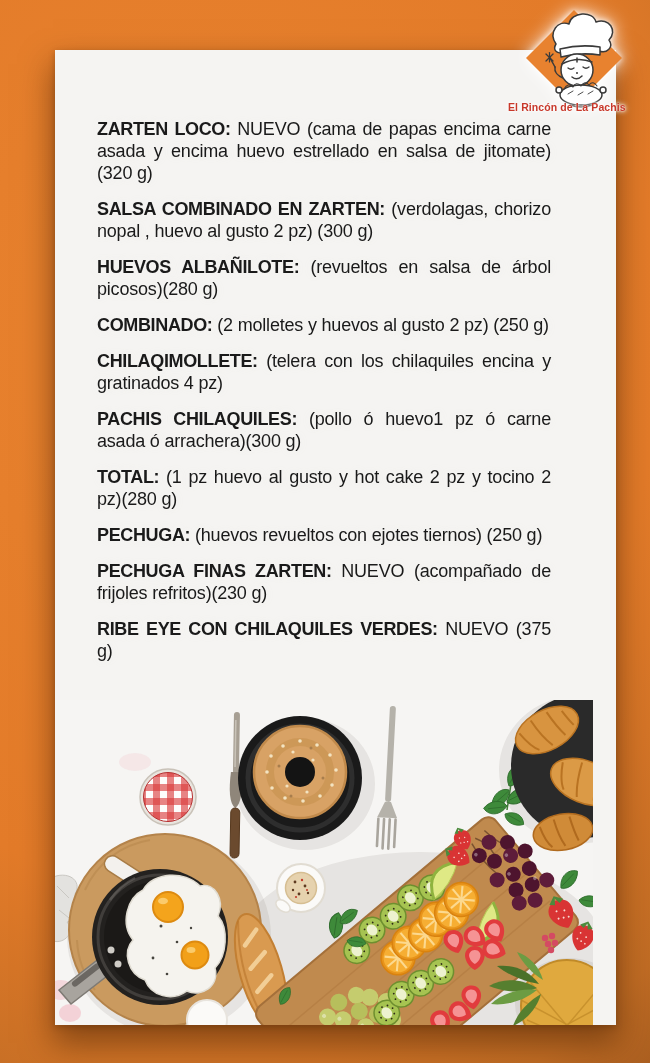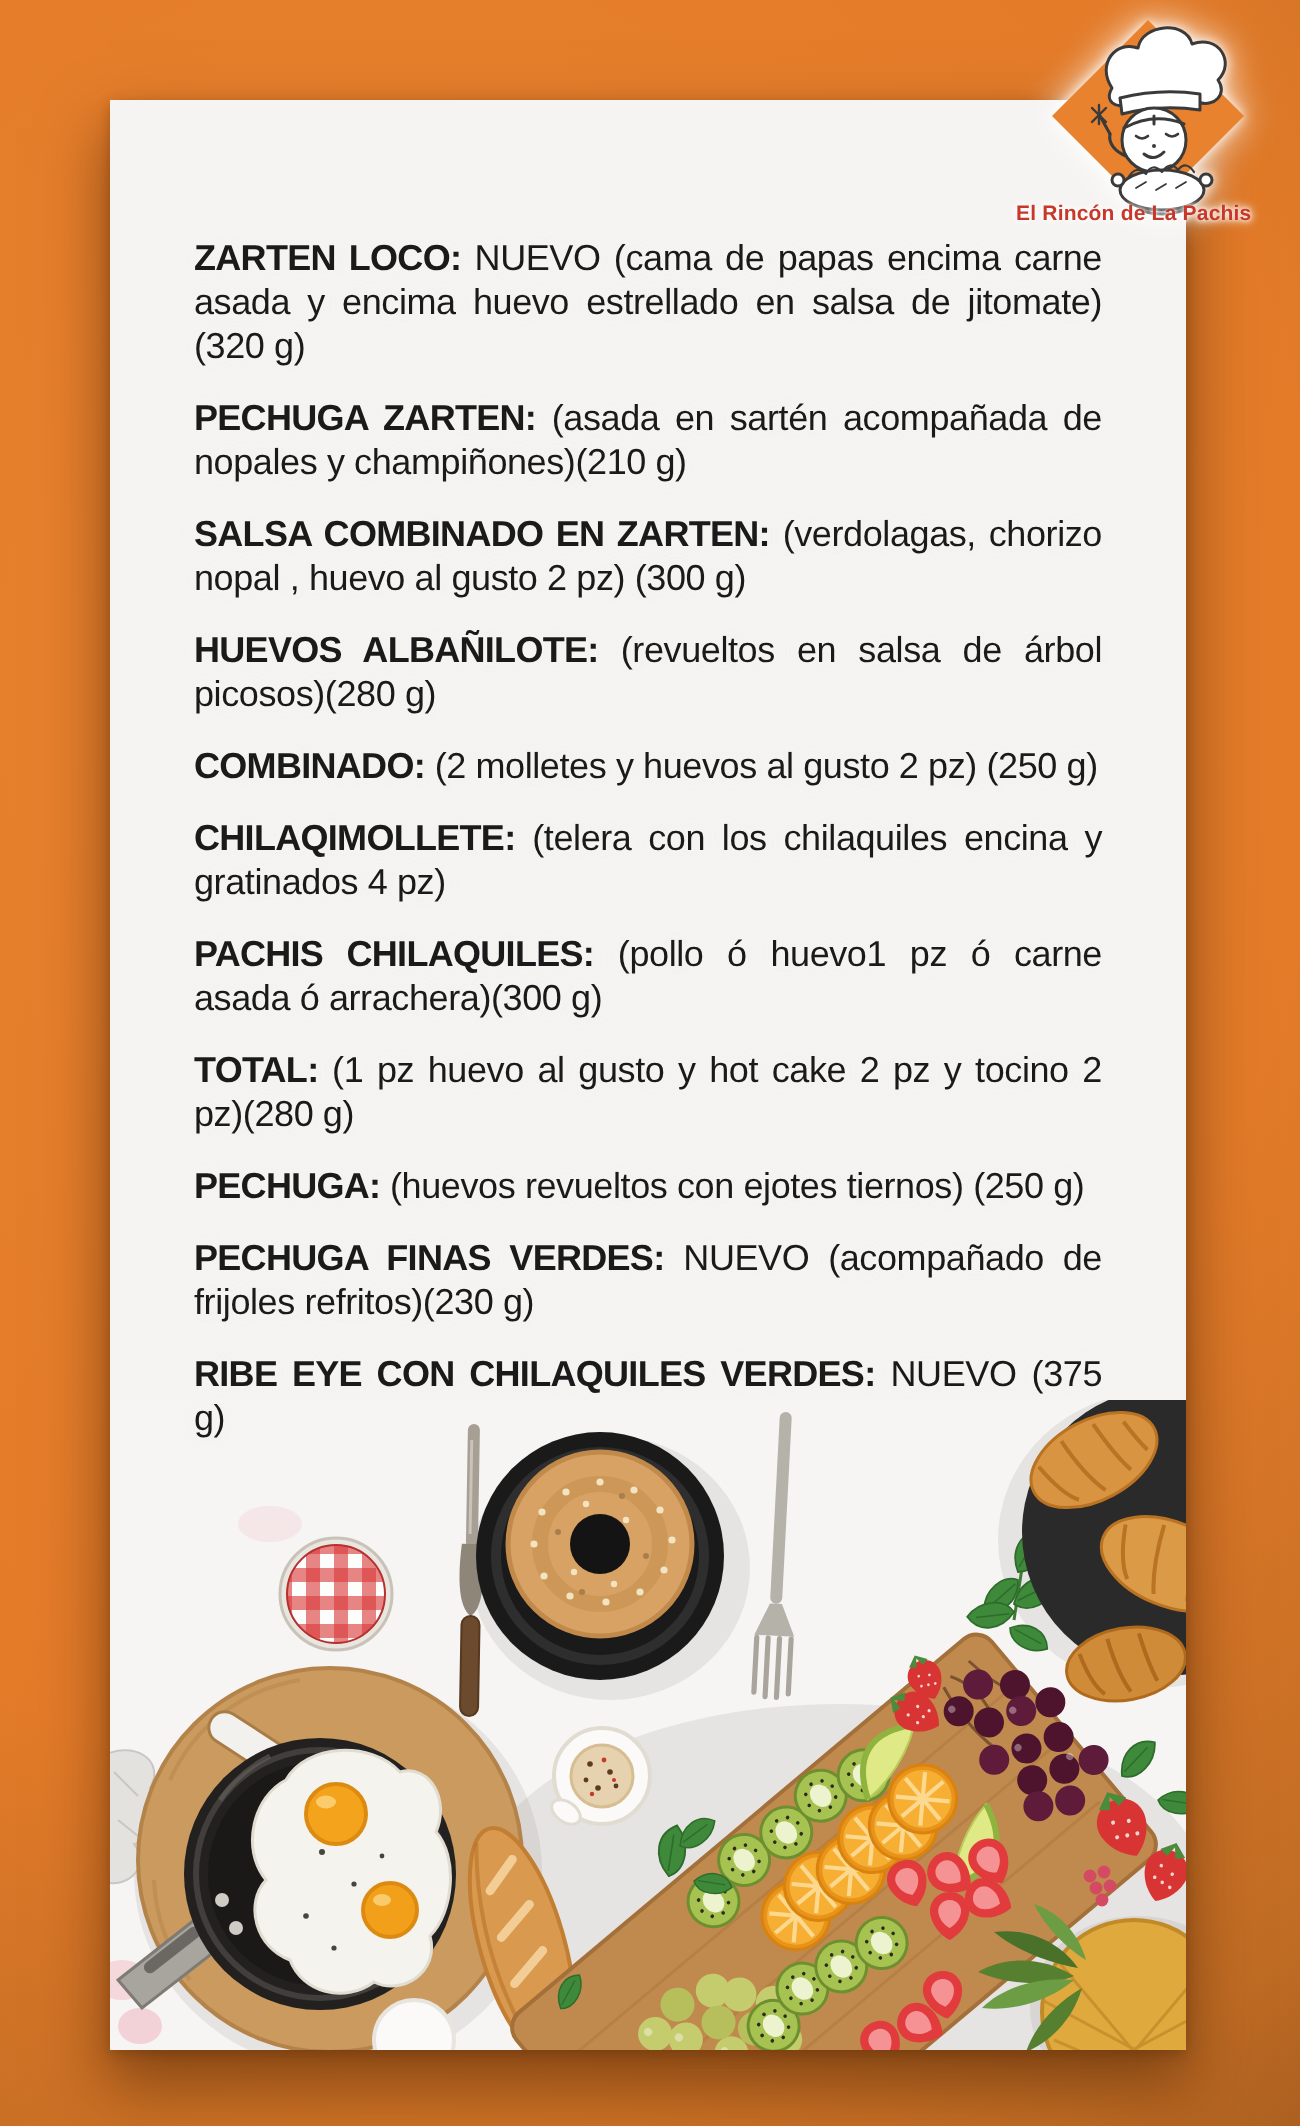--- a/index.html
+++ b/index.html
@@ -1,20 +1,20 @@
 <!DOCTYPE html>
 <html><head>
 <meta charset="utf-8">
 <style>
   html,body{margin:0;padding:0;}
   body{width:650px;height:1063px;overflow:hidden;font-family:"Liberation Sans",sans-serif;}
   .page{position:relative;width:650px;height:1063px;
         background:radial-gradient(130% 95% at 30% 32%, #E9832F 0%, #E37B29 55%, #C06C24 82%, #8F4E1B 100%);}
   .card{position:absolute;left:55px;top:50px;width:538px;height:975px;background:#F5F4F2;
-        box-shadow:0 16px 30px 2px rgba(72,35,6,.55), 0 2px 6px rgba(90,45,10,.35);overflow:hidden;}
+        box-shadow:0 16px 30px 2px rgba(72,35,6,.55), 0 2px 6px rgba(90,45,10,.35);overflow:hidden;padding-left:23px;}
   .menu{position:absolute;left:42px;top:68px;width:454px;z-index:2;}
   .menu p{margin:0 0 14px 0;font-size:18px;line-height:22px;letter-spacing:-0.2px;color:#1A1A1A;
           text-align:justify;
           text-shadow:0 0 3px #F5F4F2,0 0 6px #F5F4F2,0 0 9px rgba(245,244,242,.9),1px 1px 2px rgba(245,244,242,.9);}
   .menu p b{font-weight:700;letter-spacing:-0.35px;}
   .photo{position:absolute;left:0;bottom:0;width:538px;height:325px;z-index:1;}
   .photo svg{display:block;}
   .logo{position:absolute;left:508px;top:2px;width:132px;height:120px;z-index:3;}
   .logo-art{filter:drop-shadow(0 0 3px rgba(255,255,255,.95)) drop-shadow(0 0 9px rgba(255,255,255,.85));}
   .logo-text{position:absolute;top:99px;left:0;width:132px;font-size:10.5px;font-weight:700;
@@ -22,29 +22,28 @@
              text-shadow:0 0 2px #fff,0 0 4px #fff,0 0 6px #fff;}
 </style>
 </head>
 <body>
 
 <div class="page">
   <div class="card">
 
     <div class="menu">
       <p><b>ZARTEN LOCO:</b> <span>NUEVO (cama de papas encima carne asada y encima huevo estrellado en salsa de jitomate) (320 g)</span></p>
-      <p><b>PECHUGA ZARTEN:</b> <span>(asada en sartén acompañada de nopales y champiñones)(210 g)</span></p>
       <p><b>SALSA COMBINADO EN ZARTEN:</b> <span>(verdolagas, chorizo nopal , huevo al gusto 2 pz) (300 g)</span></p>
       <p><b>HUEVOS ALBAÑILOTE:</b> <span>(revueltos en salsa de árbol picosos)(280 g)</span></p>
       <p><b>COMBINADO:</b> <span>(2 molletes y huevos al gusto 2 pz) (250 g)</span></p>
       <p><b>CHILAQIMOLLETE:</b> <span>(telera con los chilaquiles encina y gratinados 4 pz)</span></p>
       <p><b>PACHIS CHILAQUILES:</b> <span>(pollo ó huevo1 pz ó carne asada ó arrachera)(300 g)</span></p>
       <p><b>TOTAL:</b> <span>(1 pz huevo al gusto y hot cake 2 pz y tocino 2 pz)(280 g)</span></p>
       <p><b>PECHUGA:</b> <span>(huevos revueltos con ejotes tiernos) (250 g)</span></p>
-      <p><b>PECHUGA FINAS VERDES:</b> <span>NUEVO (acompañado de frijoles refritos)(230 g)</span></p>
+      <p><b>PECHUGA FINAS ZARTEN:</b> <span>NUEVO (acompañado de frijoles refritos)(230 g)</span></p>
       <p><b>RIBE EYE CON CHILAQUILES VERDES:</b> <span>NUEVO (375 g)</span></p>
     </div>
 
     <div class="photo">
       <svg width="538" height="325" viewBox="0 0 538 325" xmlns="http://www.w3.org/2000/svg">
         <defs>
           <pattern id="gingham" width="14" height="14" patternUnits="userSpaceOnUse">
             <rect width="14" height="14" fill="#FDFDFC"></rect>
             <rect x="0" y="0" width="7" height="14" fill="#D93A3A" opacity="0.62"></rect>
             <rect x="0" y="0" width="14" height="7" fill="#D93A3A" opacity="0.62"></rect>

